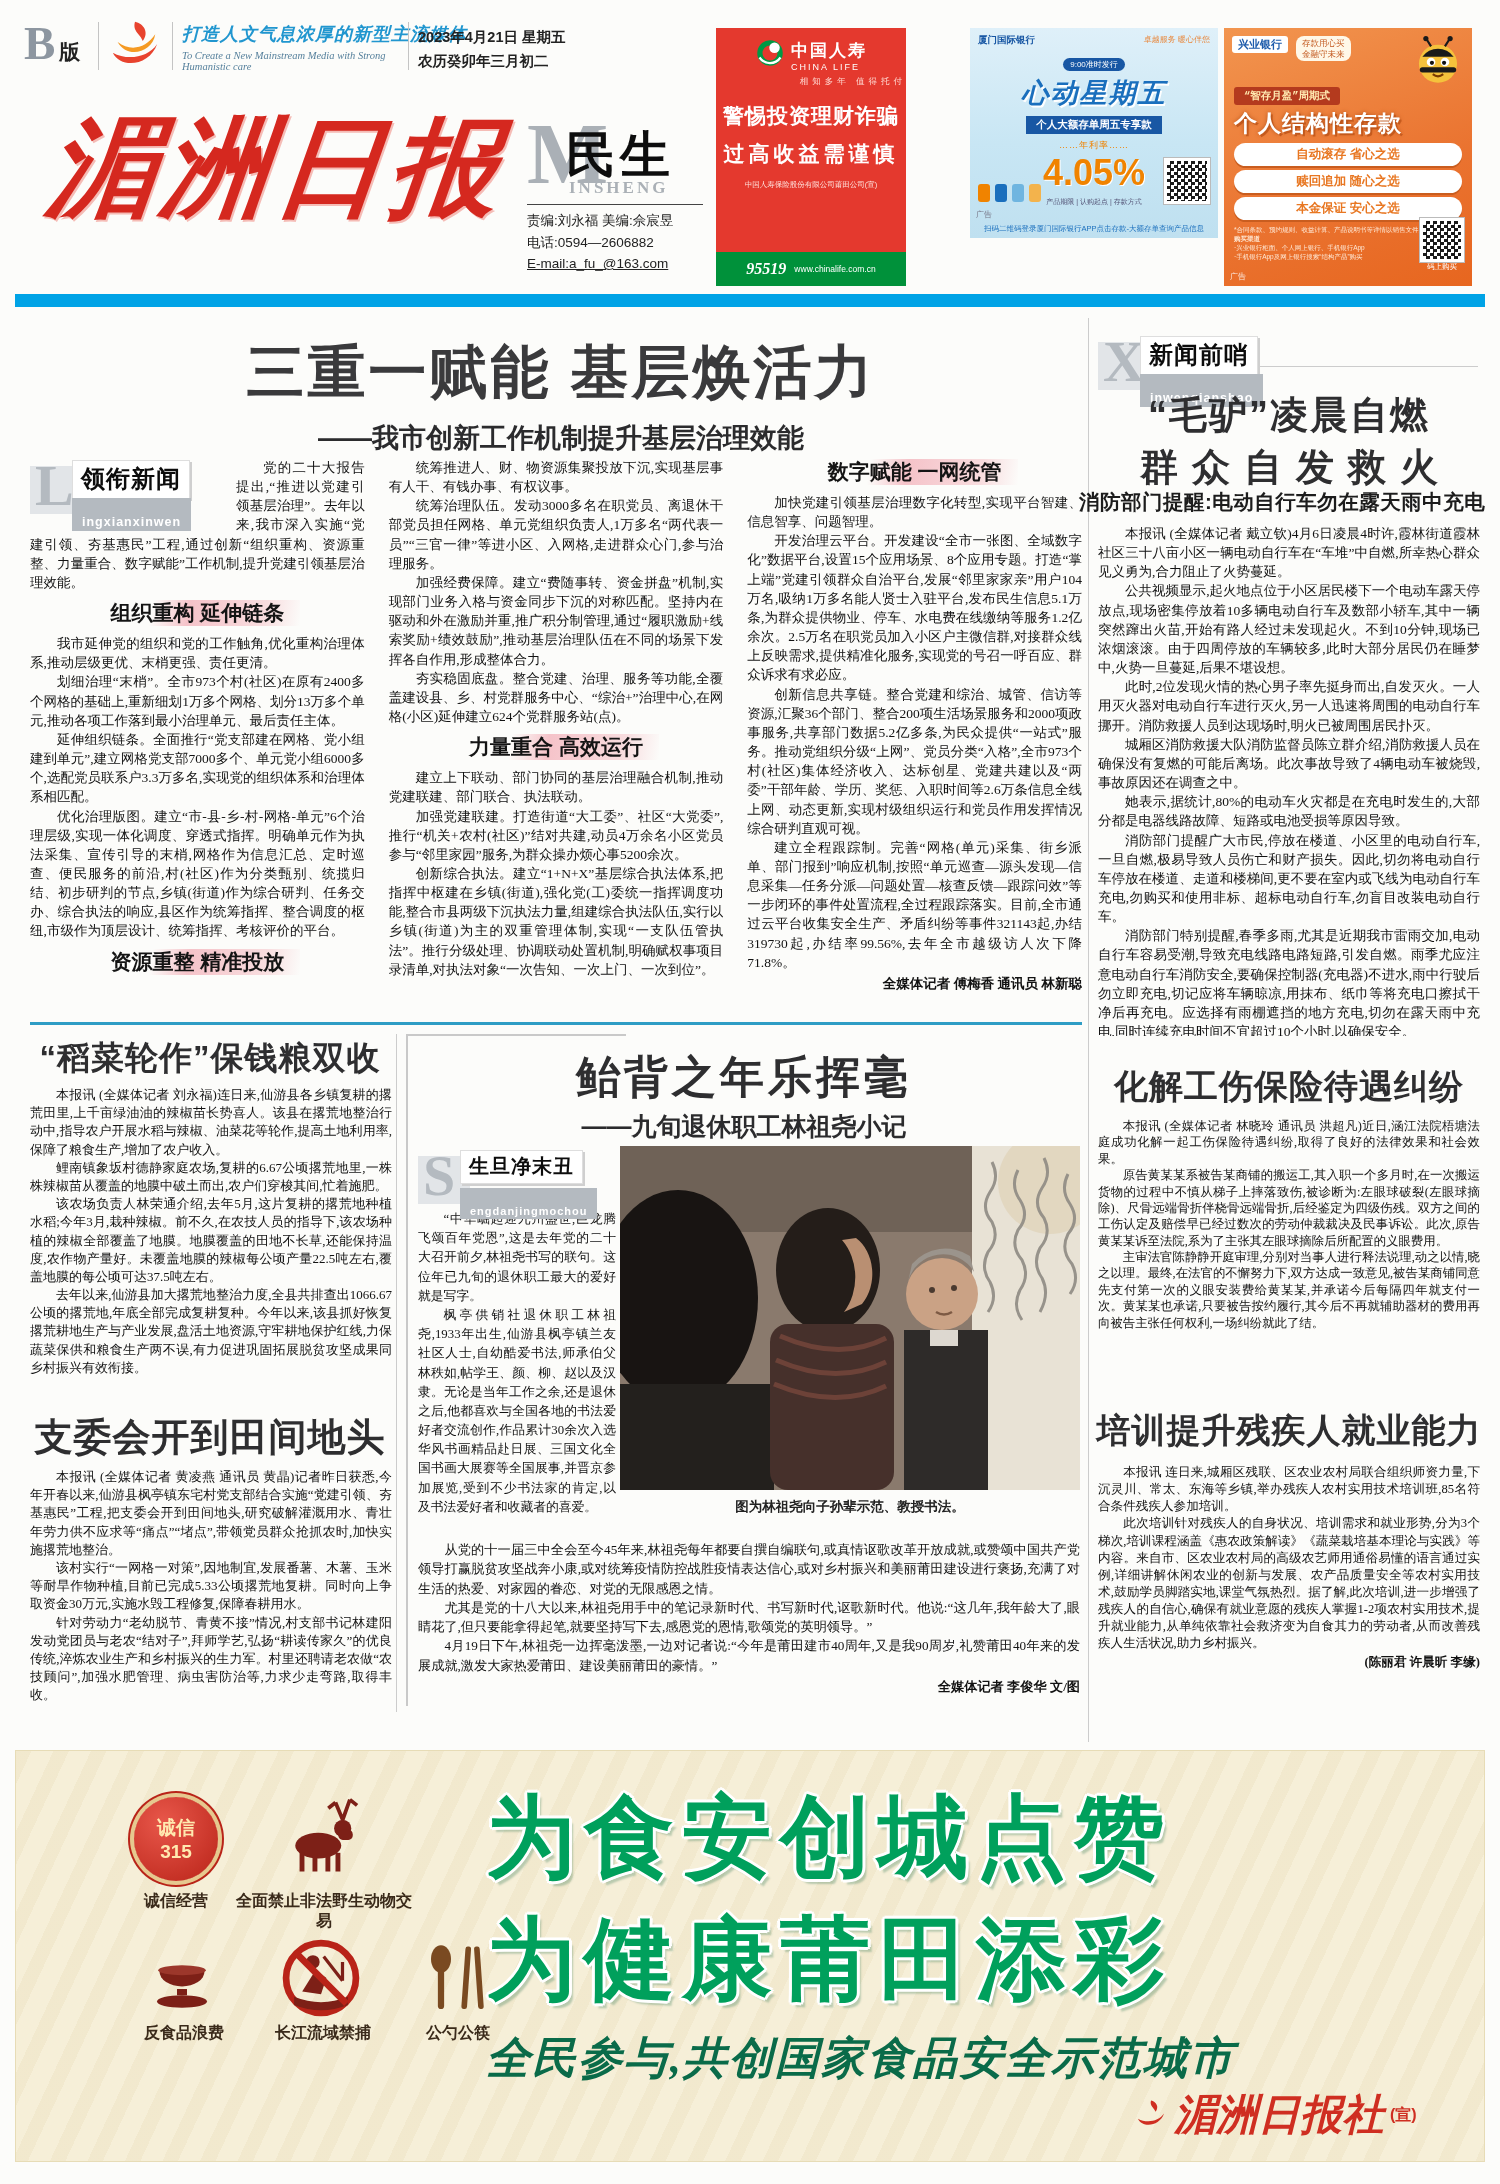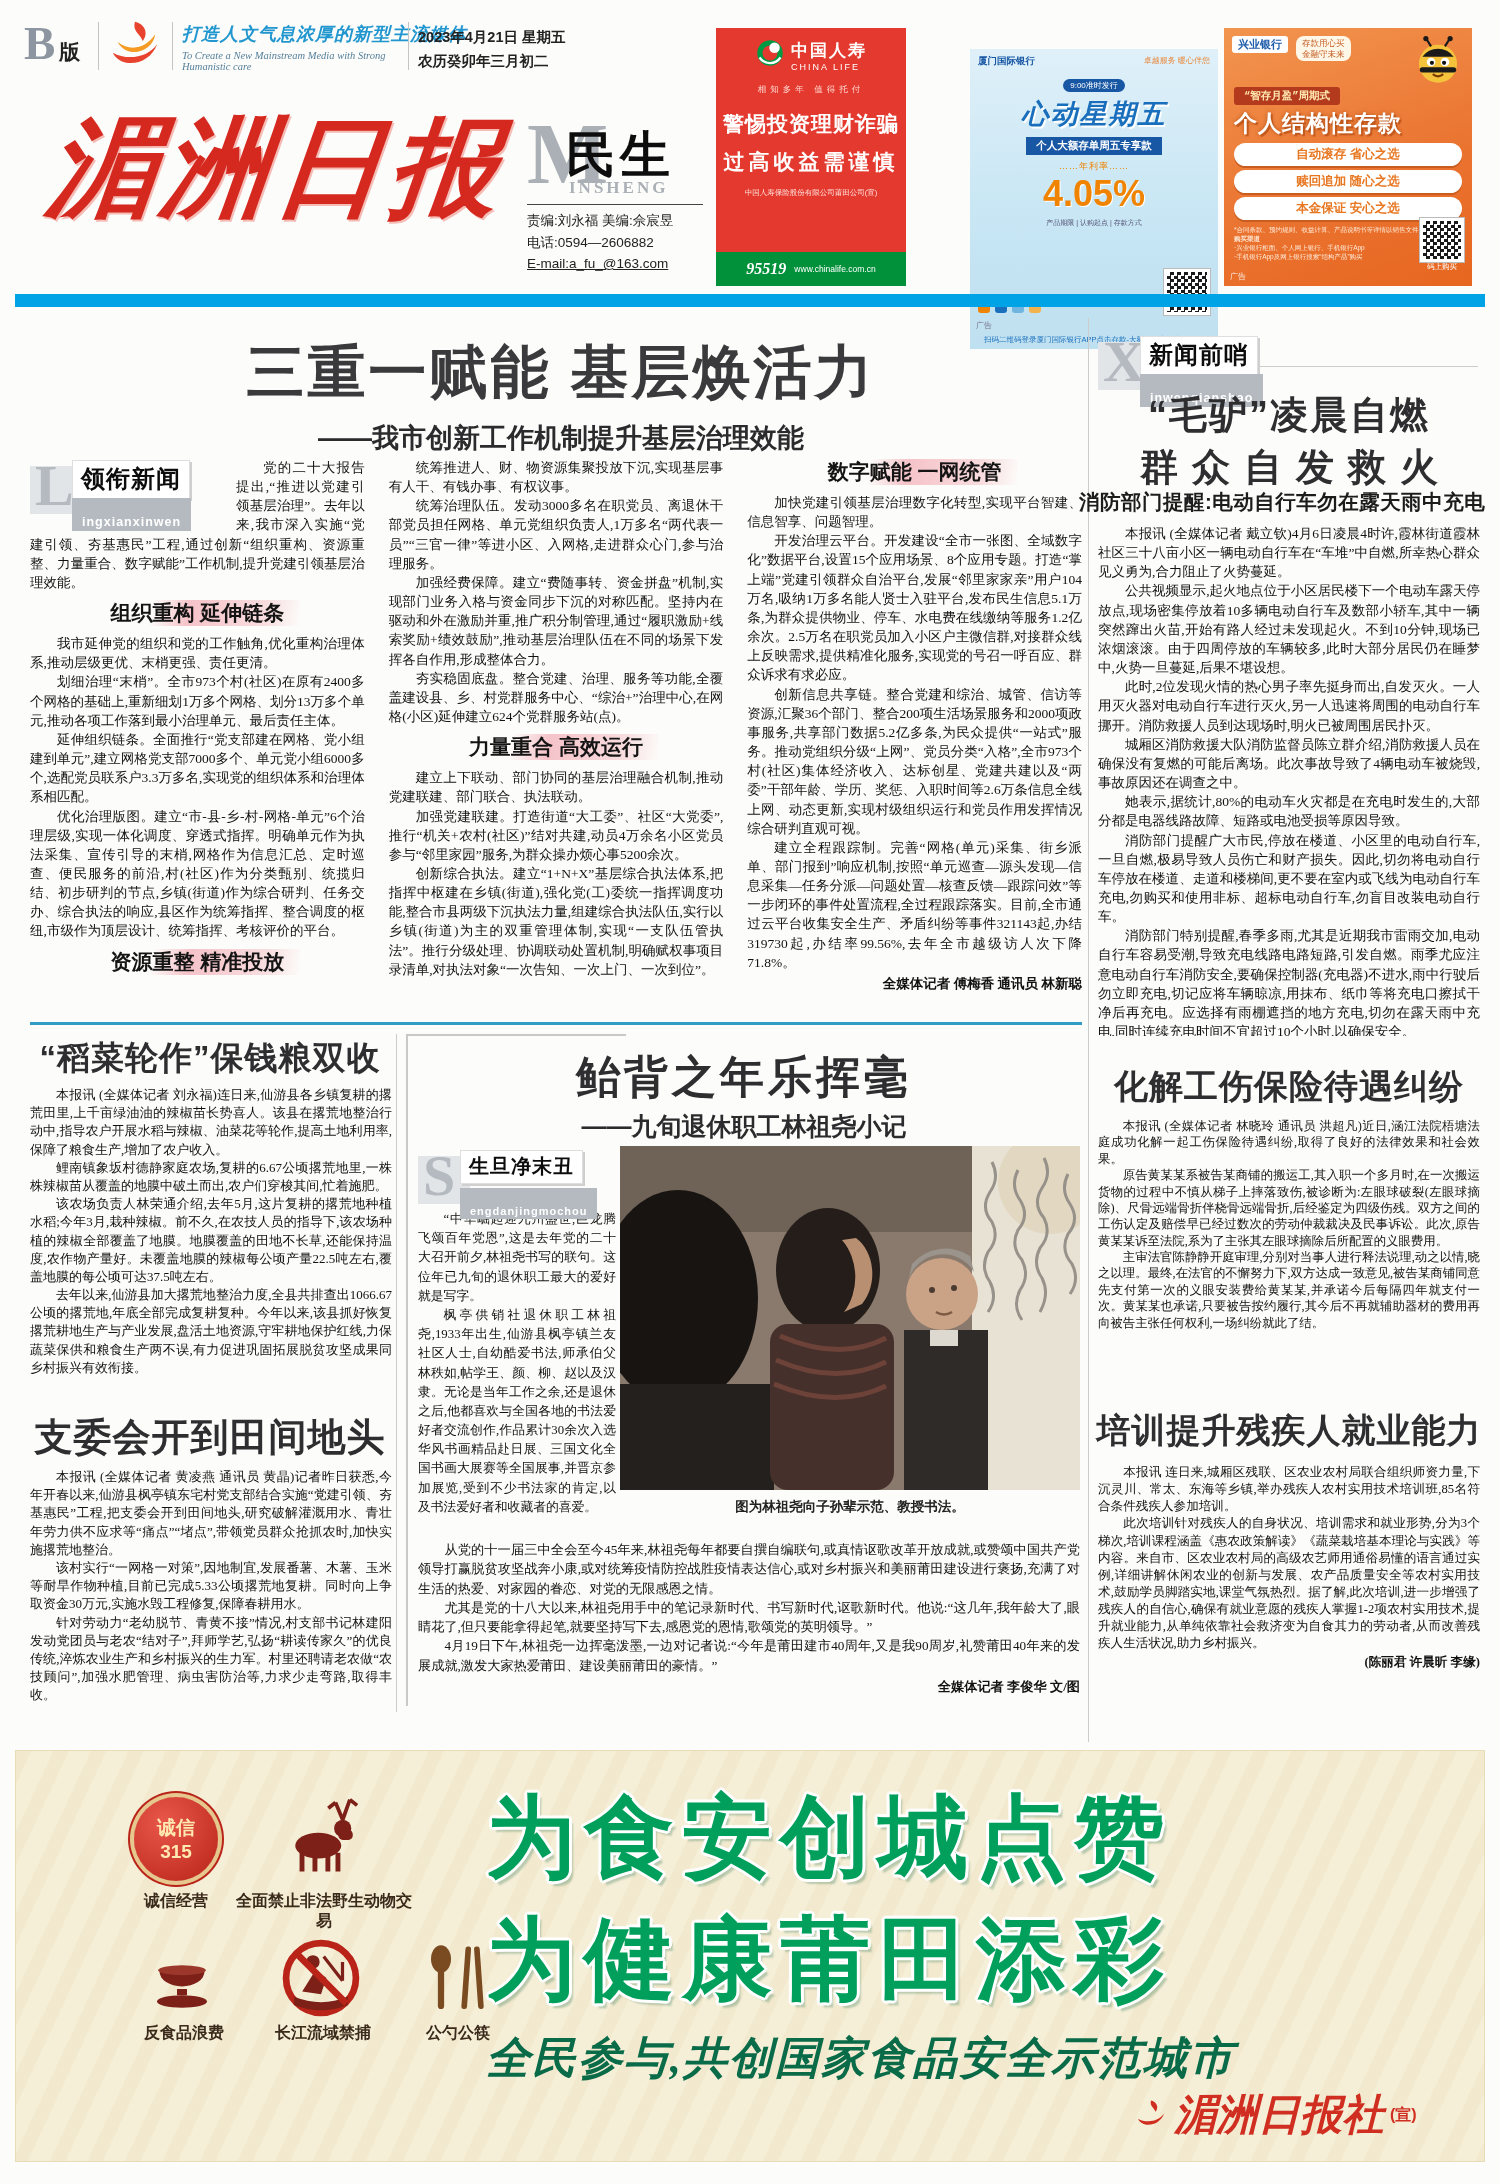--- a/index.html
+++ b/index.html
@@ -133,31 +133,31 @@
           <circle cx="20" cy="20" r="10" fill="#e4392e"></circle>
           <circle cx="26" cy="13" r="7" fill="#fff"></circle>
           <path d="M6 26 a17 17 0 0 0 28 0" fill="none" stroke="#fff" stroke-width="3"></path>
         </svg>
       </span>
       <span>
         <div class="brand">中国人寿</div>
         <div class="brand-en">CHINA LIFE</div>
       </span>
     </div>
-    <div class="slg center" style="margin-top:12px;">相知多年 值得托付</div>
+    <div class="slg center" style="margin-top:4px;text-align:right;">相知多年 值得托付</div>
     <div class="big center" style="margin-top:14px;">警惕投资理财诈骗</div>
     <div class="big center" style="margin-top:10px;letter-spacing:4px;">过高收益需谨慎</div>
     <div class="company center" style="margin-top:12px;">中国人寿保险股份有限公司莆田公司(宣)</div>
     <div class="ad1-strip" style="position:absolute;left:0;bottom:0;width:100%;height:34px;display:flex;align-items:center;justify-content:center;gap:8px;">
       <span class="hot">95519</span>
       <span class="url">www.chinalife.com.cn</span>
     </div>
   </div>
 
-  <div class="abs ad ad2" style="left:970px;top:28px;width:248px;height:300px;margin-top:21px;">
+  <div class="abs ad ad2" style="left:970px;top:28px;width:248px;height:210px;">
     <div style="display:flex;justify-content:space-between;padding:6px 8px 0;">
       <span class="bank">厦门国际银行</span>
       <span class="slg2">卓越服务 暖心伴您</span>
     </div>
     <div class="center" style="margin-top:6px;"><span class="badge">9:00准时发行</span></div>
     <div class="t center" style="margin-top:4px;">心动星期五</div>
     <div class="center" style="margin-top:3px;"><span class="ribbon">个人大额存单周五专享款</span></div>
     <div class="ratelab center" style="margin-top:5px;">……年利率……</div>
     <div class="rate center">4.05%</div>
     <div class="links center" style="margin-top:3px;">产品期限 | 认购起点 | 存款方式</div>

